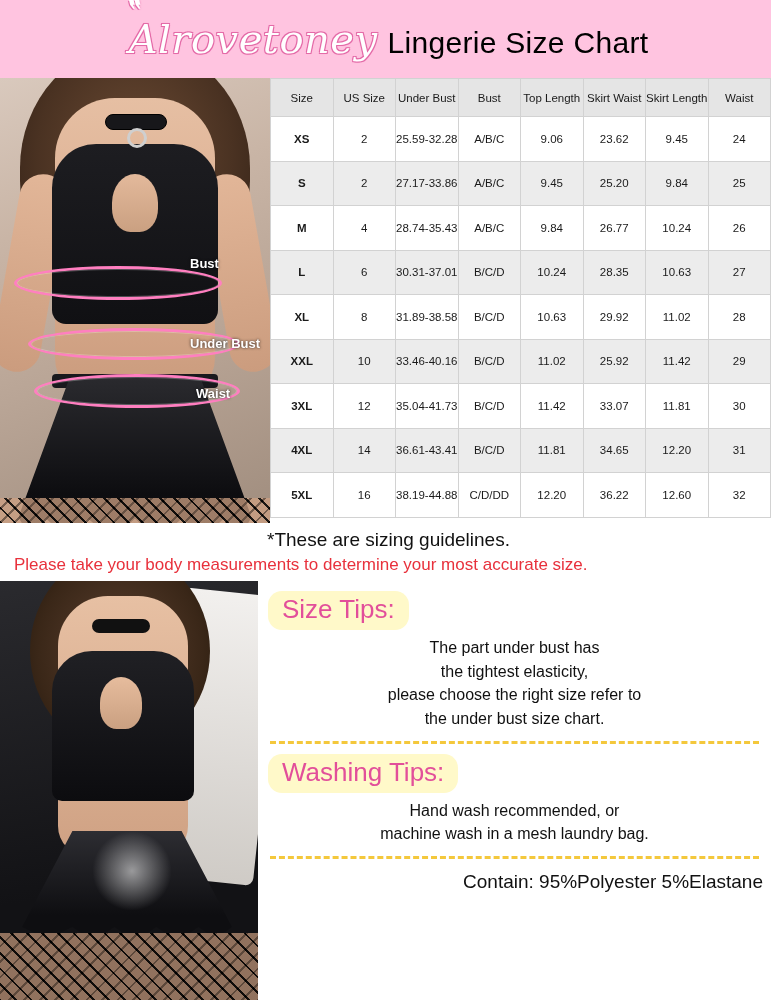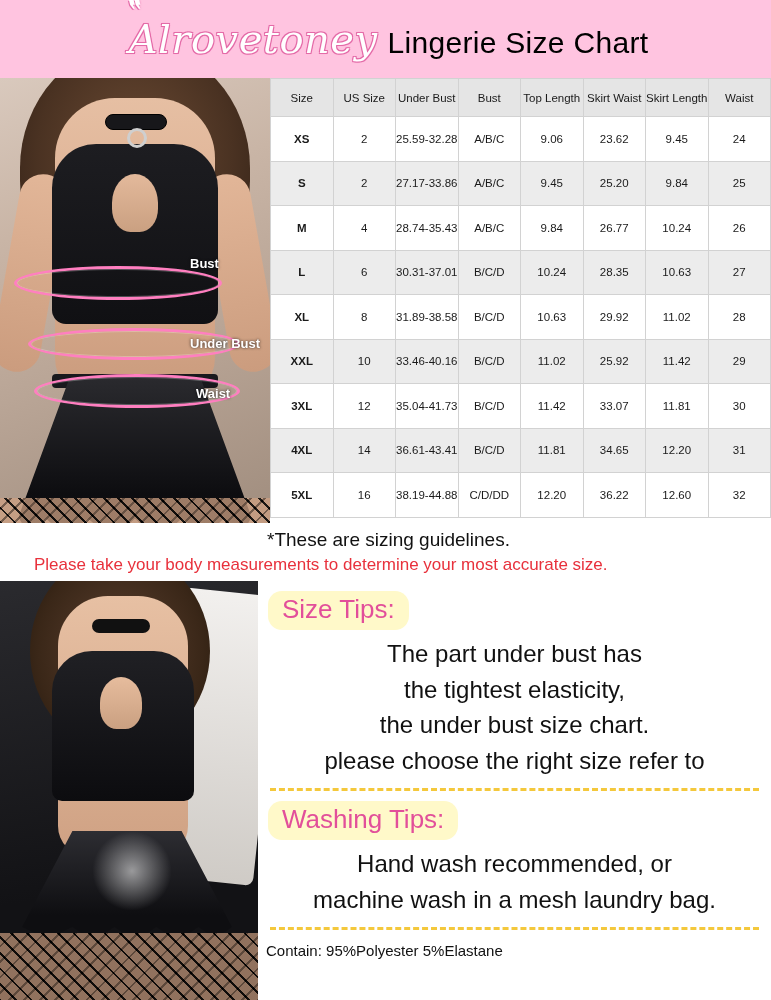--- a/index.html
+++ b/index.html
@@ -208,21 +208,20 @@
     color: #111;
     padding: 6px 0 0 6px;
     font-family: "Liberation Sans", sans-serif;
     text-align: center;
   }
   .note-2 {
     font-size: 17px;
     color: #e8313c;
     padding: 4px 0 6px 14px;
     font-family: "Liberation Sans", sans-serif;
-    margin-left: 20px;
   }
 
   
   .bottom-section {
     display: flex;
     align-items: flex-start;
     height: 420px;
   }
   .photo-bottom {
     width: 258px;
@@ -297,34 +296,34 @@
     background: #fff9c9;
     color: #e24f9a;
     font-size: 26px;
     padding: 3px 14px 5px 14px;
     border-radius: 14px;
     margin: 4px 0 2px 2px;
     font-family: "Liberation Sans", sans-serif;
   }
   .tips-body {
     text-align: center;
-    font-size: 24px;
+    font-size: 16px;
     color: #111;
     line-height: 1.48;
     padding: 4px 4px 0 4px;
   }
   .tips-body div { white-space: nowrap; }
   .dashed {
     border-top: 3px dashed #f4c83c;
     margin: 10px 4px 6px 4px;
     height: 0;
   }
   .contain-line {
-    text-align: left;
-    font-size: 15px;
+    text-align: right;
+    font-size: 19px;
     color: #111;
     padding-top: 6px;
   }
 </style>
 </head>
 <body>
 
 <div class="page">
 
   <div class="header">
@@ -487,22 +486,22 @@
       <div class="b-skirt"></div>
       <div class="b-glow"></div>
       <div class="b-fishnet"></div>
     </div>
 
     <div class="tips-col">
       <div class="tips-heading">Size Tips:</div>
       <div class="tips-body">
         <div>The part under bust has</div>
         <div>the tightest elasticity,</div>
+        <div>please choose the right size refer to</div>
         <div>the under bust size chart.</div>
-        <div>please choose the right size refer to</div>
       </div>
 
       <div class="dashed"></div>
 
       <div class="tips-heading">Washing Tips:</div>
       <div class="tips-body">
         <div>Hand wash recommended, or</div>
         <div>machine wash in a mesh laundry bag.</div>
       </div>
 

